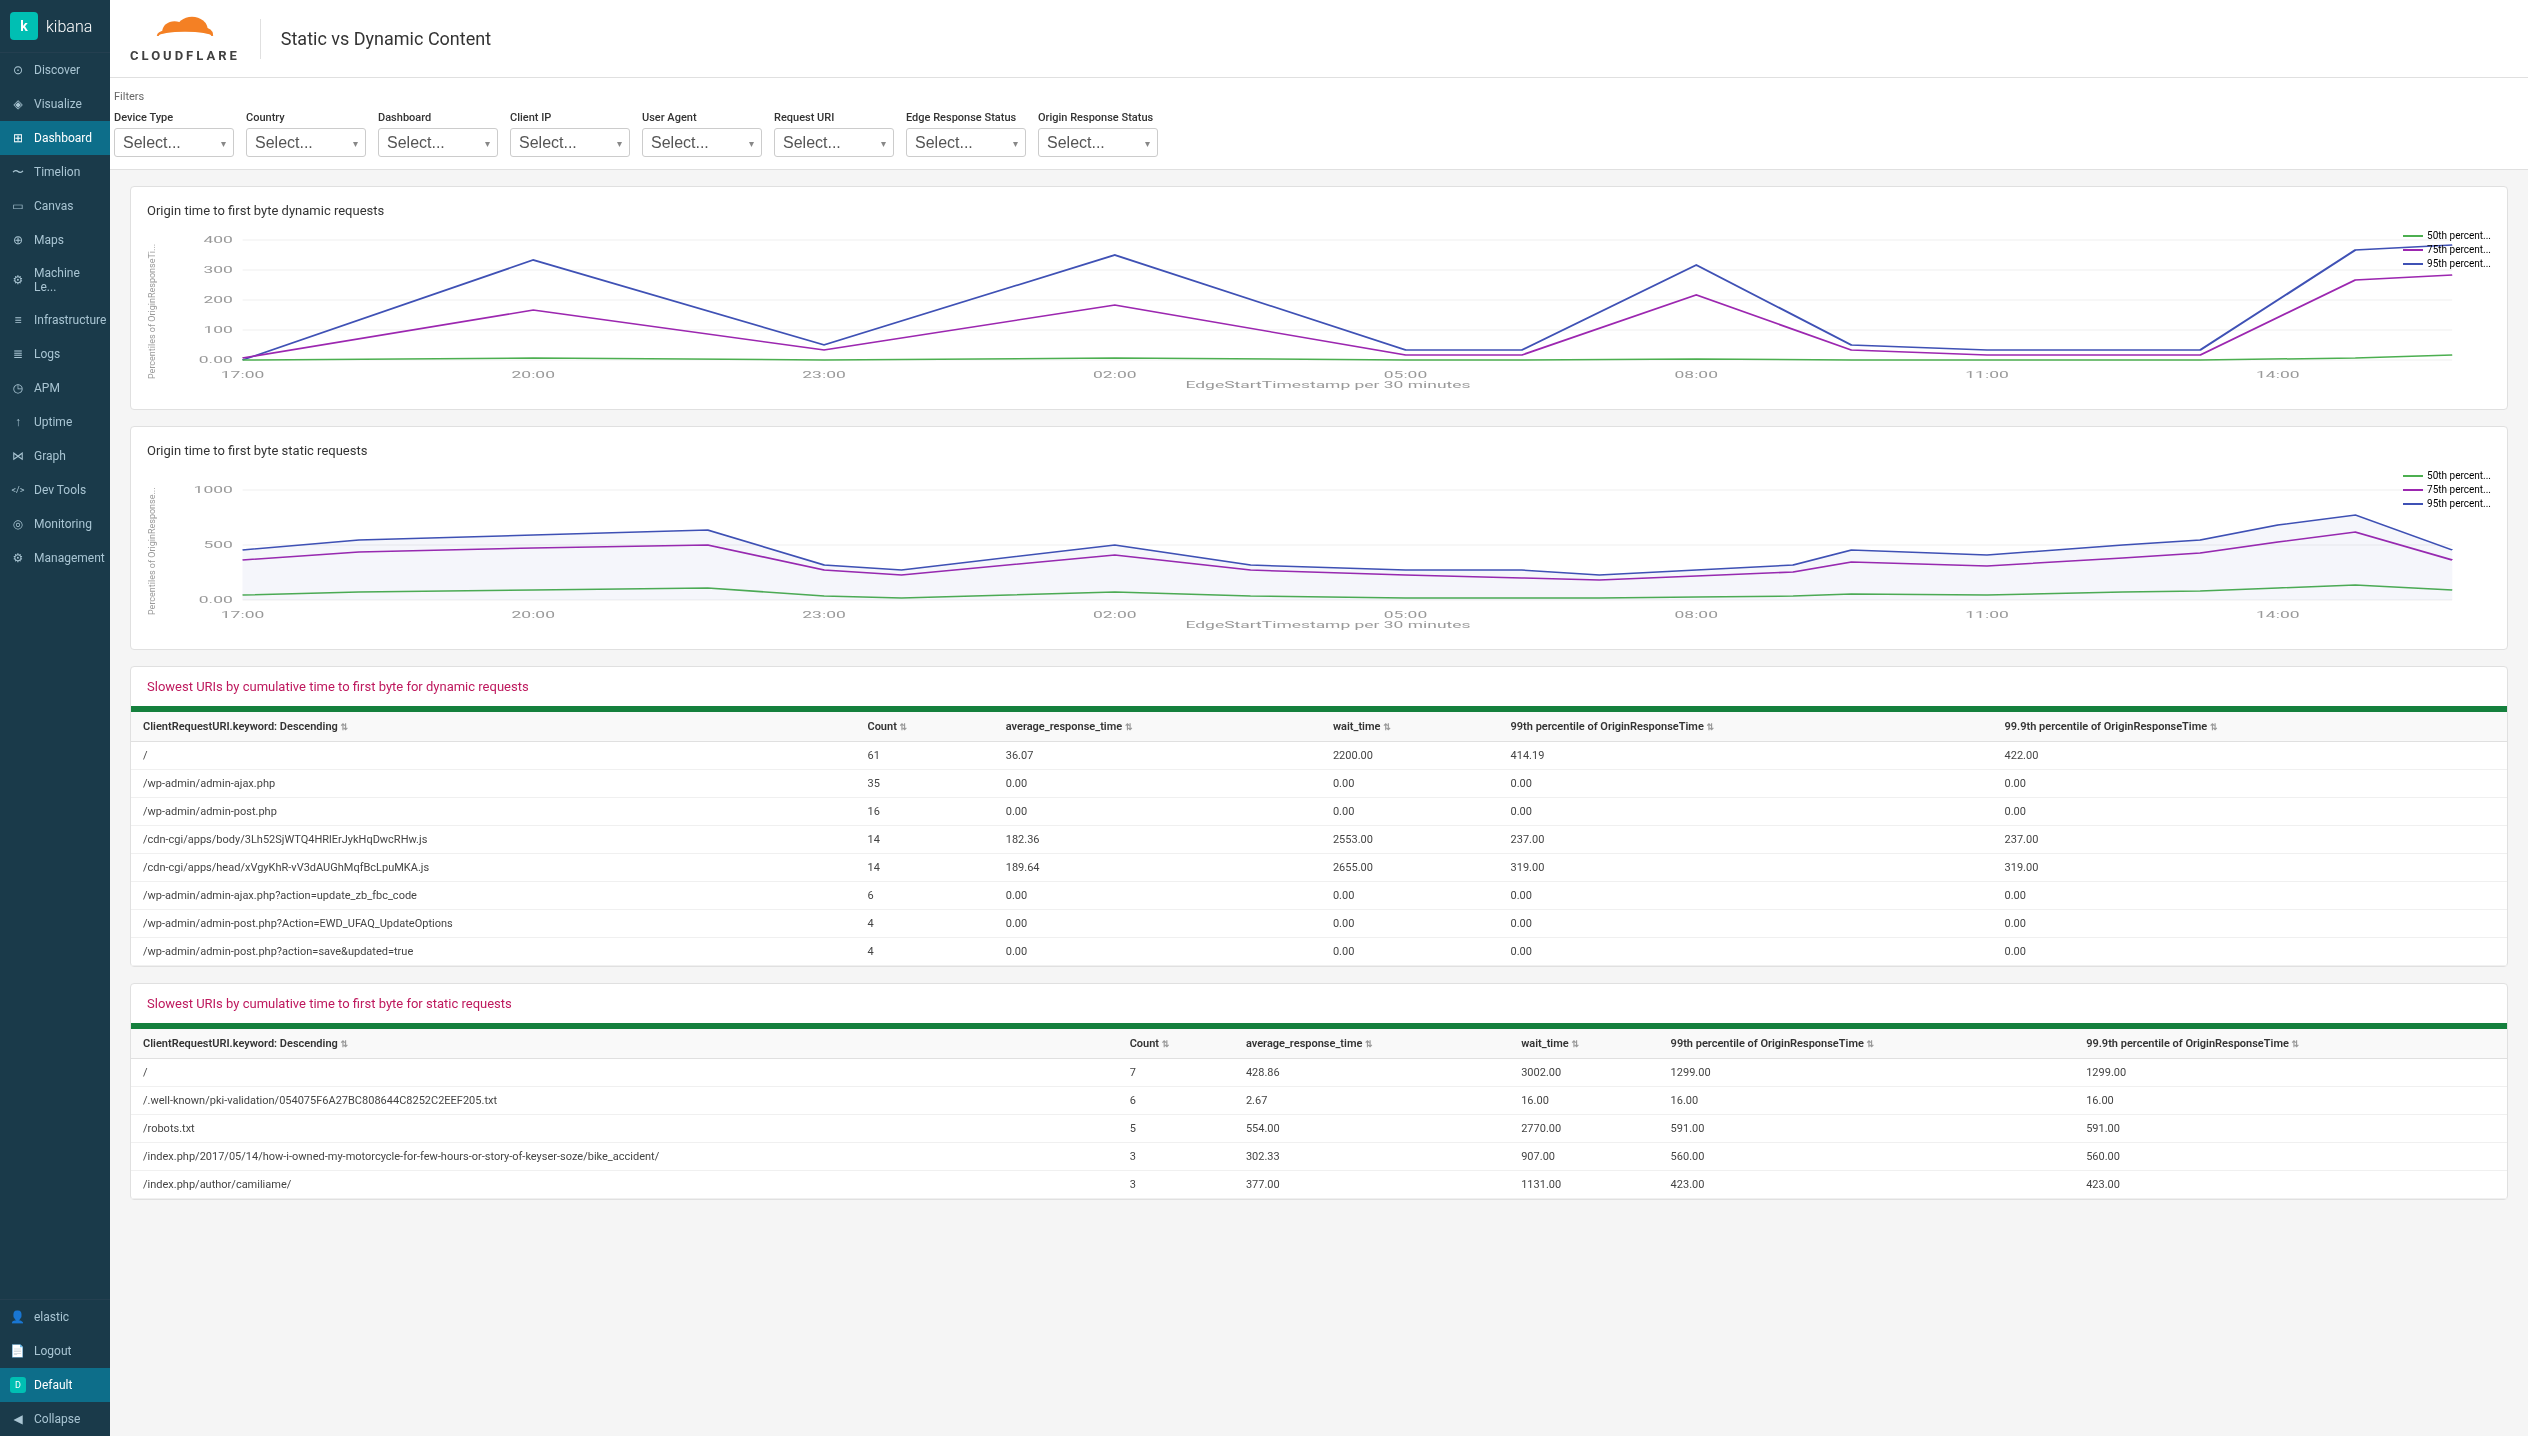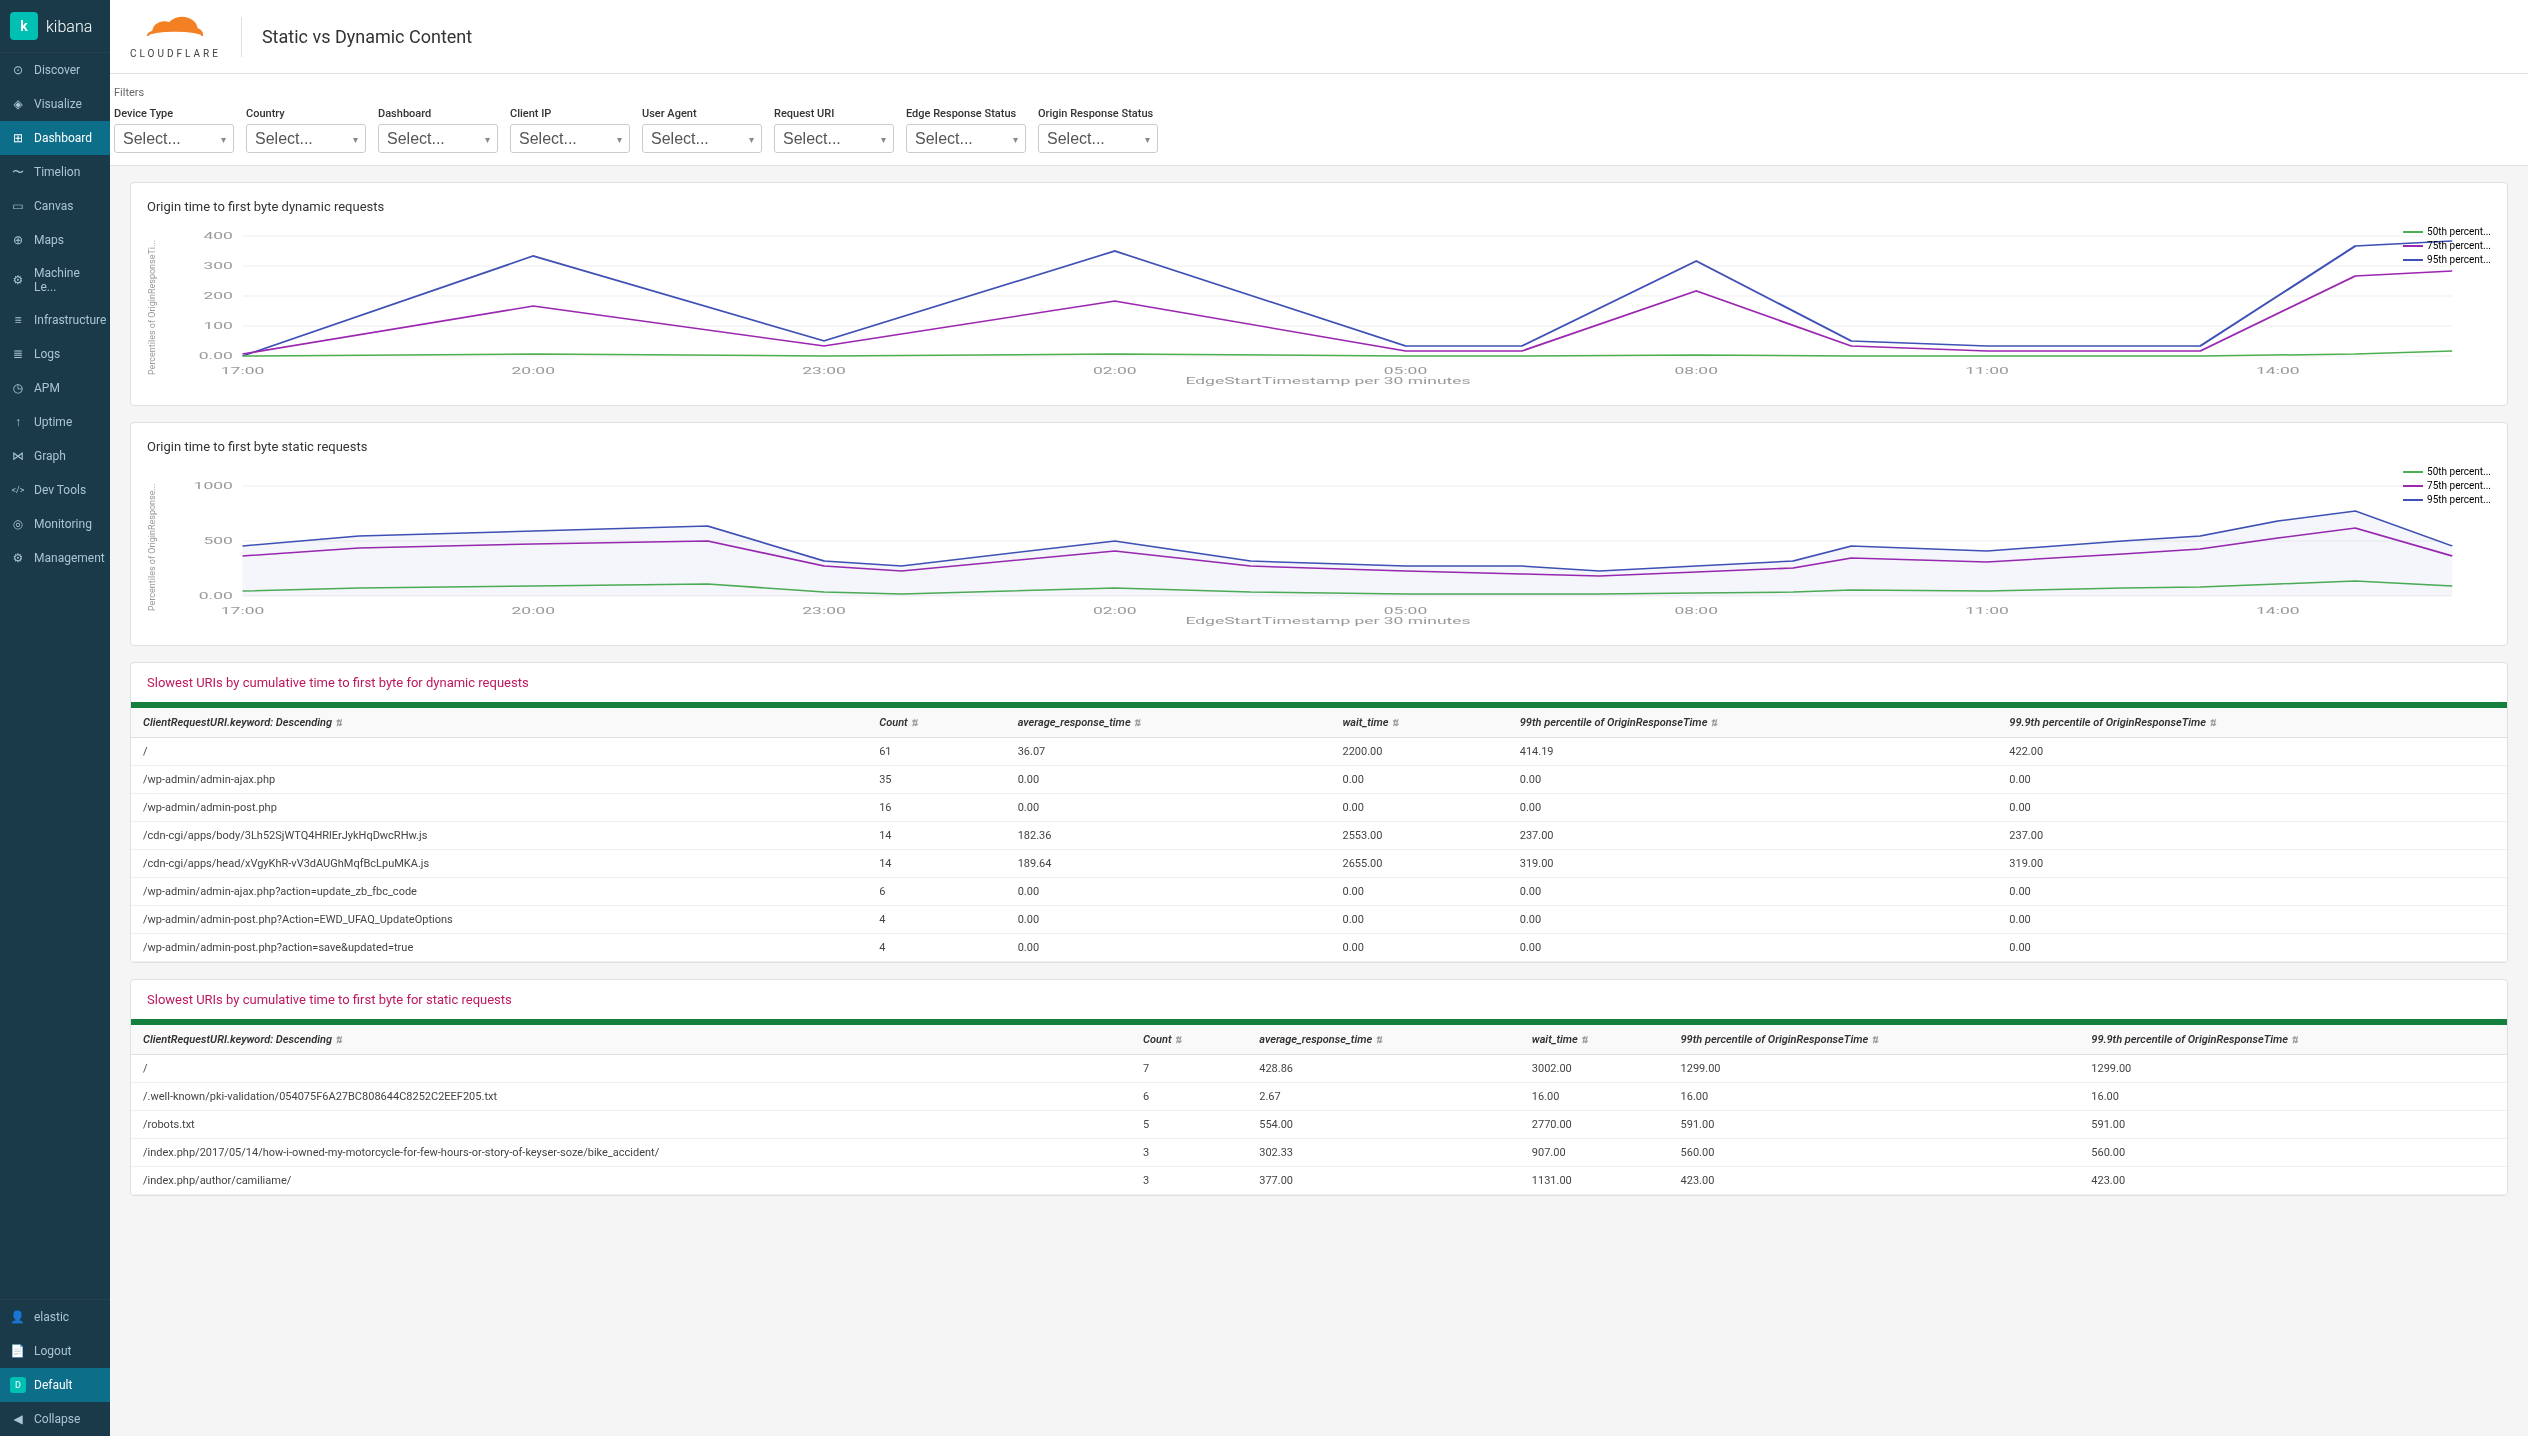--- a/index.html
+++ b/index.html
@@ -38,21 +38,21 @@
     .content { padding: 16px 20px; flex: 1; }
 
     
     .chart-section { background: white; border: 1px solid #e0e0e0; border-radius: 4px; margin-bottom: 16px; padding: 16px; }
     .chart-title { font-size: 13px; color: #333; margin-bottom: 12px; }
 
     
     .table-section { background: white; border: 1px solid #e0e0e0; border-radius: 4px; margin-bottom: 16px; }
     .table-section-title { padding: 12px 16px; font-size: 13px; color: #be185d; border-bottom: 6px solid #15803d; }
     .data-table { width: 100%; border-collapse: collapse; font-size: 11px; }
-    .data-table th { background: #f9f9f9; padding: 8px 12px; text-align: left; font-weight: 600; color: #333; border-bottom: 1px solid #e0e0e0; white-space: nowrap; cursor: pointer; font-style: italic; }
+    .data-table th { background: #f9f9f9; padding: 8px 12px; text-align: left; font-weight: 600; color: #333; border-bottom: 1px solid #e0e0e0; white-space: nowrap; cursor: pointer; }
     .data-table th .sort-icon { color: #999; font-size: 9px; }
     .data-table td { padding: 7px 12px; border-bottom: 1px solid #f0f0f0; color: #444; }
   </style>
 </head>
 <body>
 
 <nav class="sidebar">
   <div class="sidebar-logo">
     <div class="sidebar-logo-icon">k</div>
     <span class="sidebar-logo-text">kibana</span>
@@ -147,21 +147,21 @@
 
         <ellipse cx="100" cy="60" rx="80" ry="22" fill="#f48024"></ellipse>
         <ellipse cx="70" cy="50" rx="35" ry="30" fill="#f48024"></ellipse>
         <ellipse cx="120" cy="45" rx="45" ry="38" fill="#f48024"></ellipse>
         <ellipse cx="155" cy="58" rx="25" ry="20" fill="#f48024"></ellipse>
 
         <rect x="20" y="62" width="160" height="28" fill="white"></rect>
 
         <ellipse cx="100" cy="62" rx="75" ry="12" fill="white"></ellipse>
       </svg>
-      <span style="font-size:10px; font-weight:normal; letter-spacing:3px; color:#404040;">CLOUDFLARE</span>
+      <span style="font-size:13px; font-weight:bold; letter-spacing:3px; color:#404040;">CLOUDFLARE</span>
     </div>
     <div class="header-divider"></div>
     <h1 class="header-title">Static vs Dynamic Content</h1>
   </div>
 
   <div class="filters-section">
     <div class="filters-label">Filters</div>
     <div class="filters-row">
       <div class="filter-group">
         <label class="filter-label">Device Type</label>

